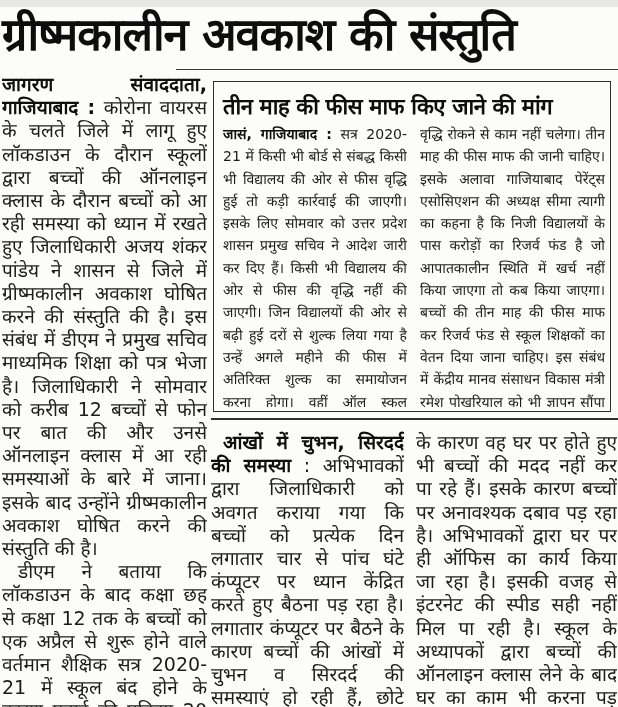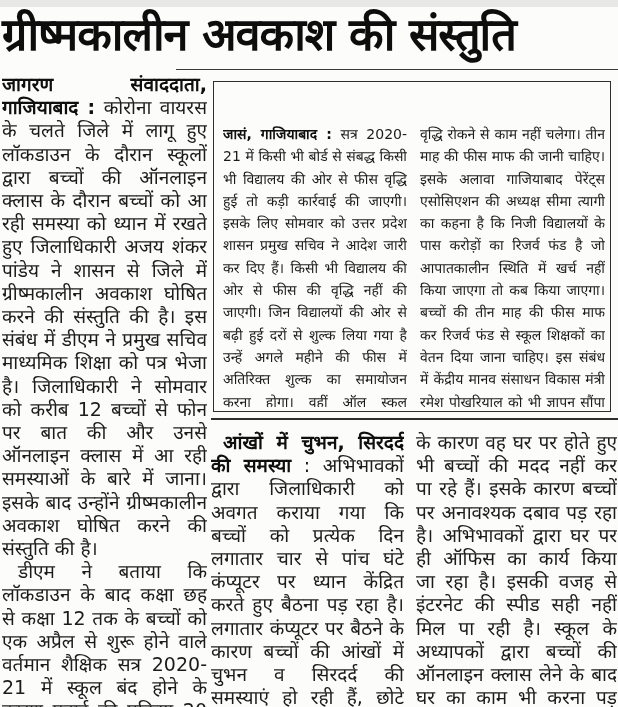--- a/index.html
+++ b/index.html
@@ -94,20 +94,21 @@
   <h1 class="headline">ग्रीष्मकालीन अवकाश की संस्तुति</h1>
 
   <div class="headline-rule"></div>
 
   <div class="left-col body-text">
     <p><span class="byline">जागरण संवाददाता, गाजियाबाद :</span> <span>कोरोना वायरस के चलते जिले में लागू हुए लॉकडाउन के दौरान स्कूलों द्वारा बच्चों की ऑनलाइन क्लास के दौरान बच्चों को आ रही समस्या को ध्यान में रखते हुए जिलाधिकारी अजय शंकर पांडेय ने शासन से जिले में ग्रीष्मकालीन अवकाश घोषित करने की संस्तुति की है। इस संबंध में डीएम ने प्रमुख सचिव माध्यमिक शिक्षा को पत्र भेजा है। जिलाधिकारी ने सोमवार को करीब 12 बच्चों से फोन पर बात की और उनसे ऑनलाइन क्लास में आ रही समस्याओं के बारे में जाना। इसके बाद उन्होंने ग्रीष्मकालीन अवकाश घोषित करने की संस्तुति की है।</span></p>
     <p class="para-indent">डीएम ने बताया कि लॉकडाउन के बाद कक्षा छह से कक्षा 12 तक के बच्चों को एक अप्रैल से शुरू होने वाले वर्तमान शैक्षिक सत्र 2020-21 में स्कूल बंद होने के कारण पढ़ाई की प्रक्रिया 20 अप्रैल से ऑनलाइन कराए जाने की व्यवस्था कराई गई थी। इसके बाद सोमवार को जिलाधिकारी ने ऑनलाइन क्लास में आ रही बच्चों की समस्याओं को फोन पर बात कर जाना। विभिन्न पेरेंट्स एसोसिएशन की तरफ से की गई शिकायतों और बच्चों से हुई बात में कई समस्या निकलकर आई।</p>
   </div>
 
   <div class="fee-box">
+    <div class="box-headline">तीन माह की फीस माफ किए जाने की मांग</div>
     <div class="box-col box-col-left">
       <p><span class="byline">जासं, गाजियाबाद :</span><span> सत्र 2020-21 में किसी भी बोर्ड से संबद्ध किसी भी विद्यालय की ओर से फीस वृद्धि हुई तो कड़ी कार्रवाई की जाएगी। इसके लिए सोमवार को उत्तर प्रदेश शासन प्रमुख सचिव ने आदेश जारी कर दिए हैं। किसी भी विद्यालय की ओर से फीस की वृद्धि नहीं की जाएगी। जिन विद्यालयों की ओर से बढ़ी हुई दरों से शुल्क लिया गया है उन्हें अगले महीने की फीस में अतिरिक्त शुल्क का समायोजन करना होगा। वहीं ऑल स्कूल फेडरेशन के महासचिव सचिन सोनी का कहना है कि केवल फीस</span></p>
     </div>
     <div class="box-col box-col-right">वृद्धि रोकने से काम नहीं चलेगा। तीन माह की फीस माफ की जानी चाहिए। इसके अलावा गाजियाबाद पेरेंट्स एसोसिएशन की अध्यक्ष सीमा त्यागी का कहना है कि निजी विद्यालयों के पास करोड़ों का रिजर्व फंड है जो आपातकालीन स्थिति में खर्च नहीं किया जाएगा तो कब किया जाएगा। बच्चों की तीन माह की फीस माफ कर रिजर्व फंड से स्कूल शिक्षकों का वेतन दिया जाना चाहिए। इस संबंध में केंद्रीय मानव संसाधन विकास मंत्री रमेश पोखरियाल को भी ज्ञापन सौंपा गया है।</div>
   </div>
 
   <div class="section-divider"></div>
 
   <div class="prob-col prob-col-left body-text">
     <p class="lead-indent"><span class="prob-lead">आंखों में चुभन, सिरदर्द की समस्या</span><span> : अभिभावकों द्वारा जिलाधिकारी को अवगत कराया गया कि बच्चों को प्रत्येक दिन लगातार चार से पांच घंटे कंप्यूटर पर ध्यान केंद्रित करते हुए बैठना पड़ रहा है। लगातार कंप्यूटर पर बैठने के कारण बच्चों की आंखों में चुभन व सिरदर्द की समस्याएं हो रही हैं, छोटे बच्चे बिना अभिभावक की मदद से कंप्यूटर नहीं चला पाते, जिस कारण बच्चों के अभिभावकों को भी चार से पांच घंटे बच्चे के साथ बैठना पड़ रहा है। बच्चों के अभिभावकों का अपना कार्य होने</span></p>

